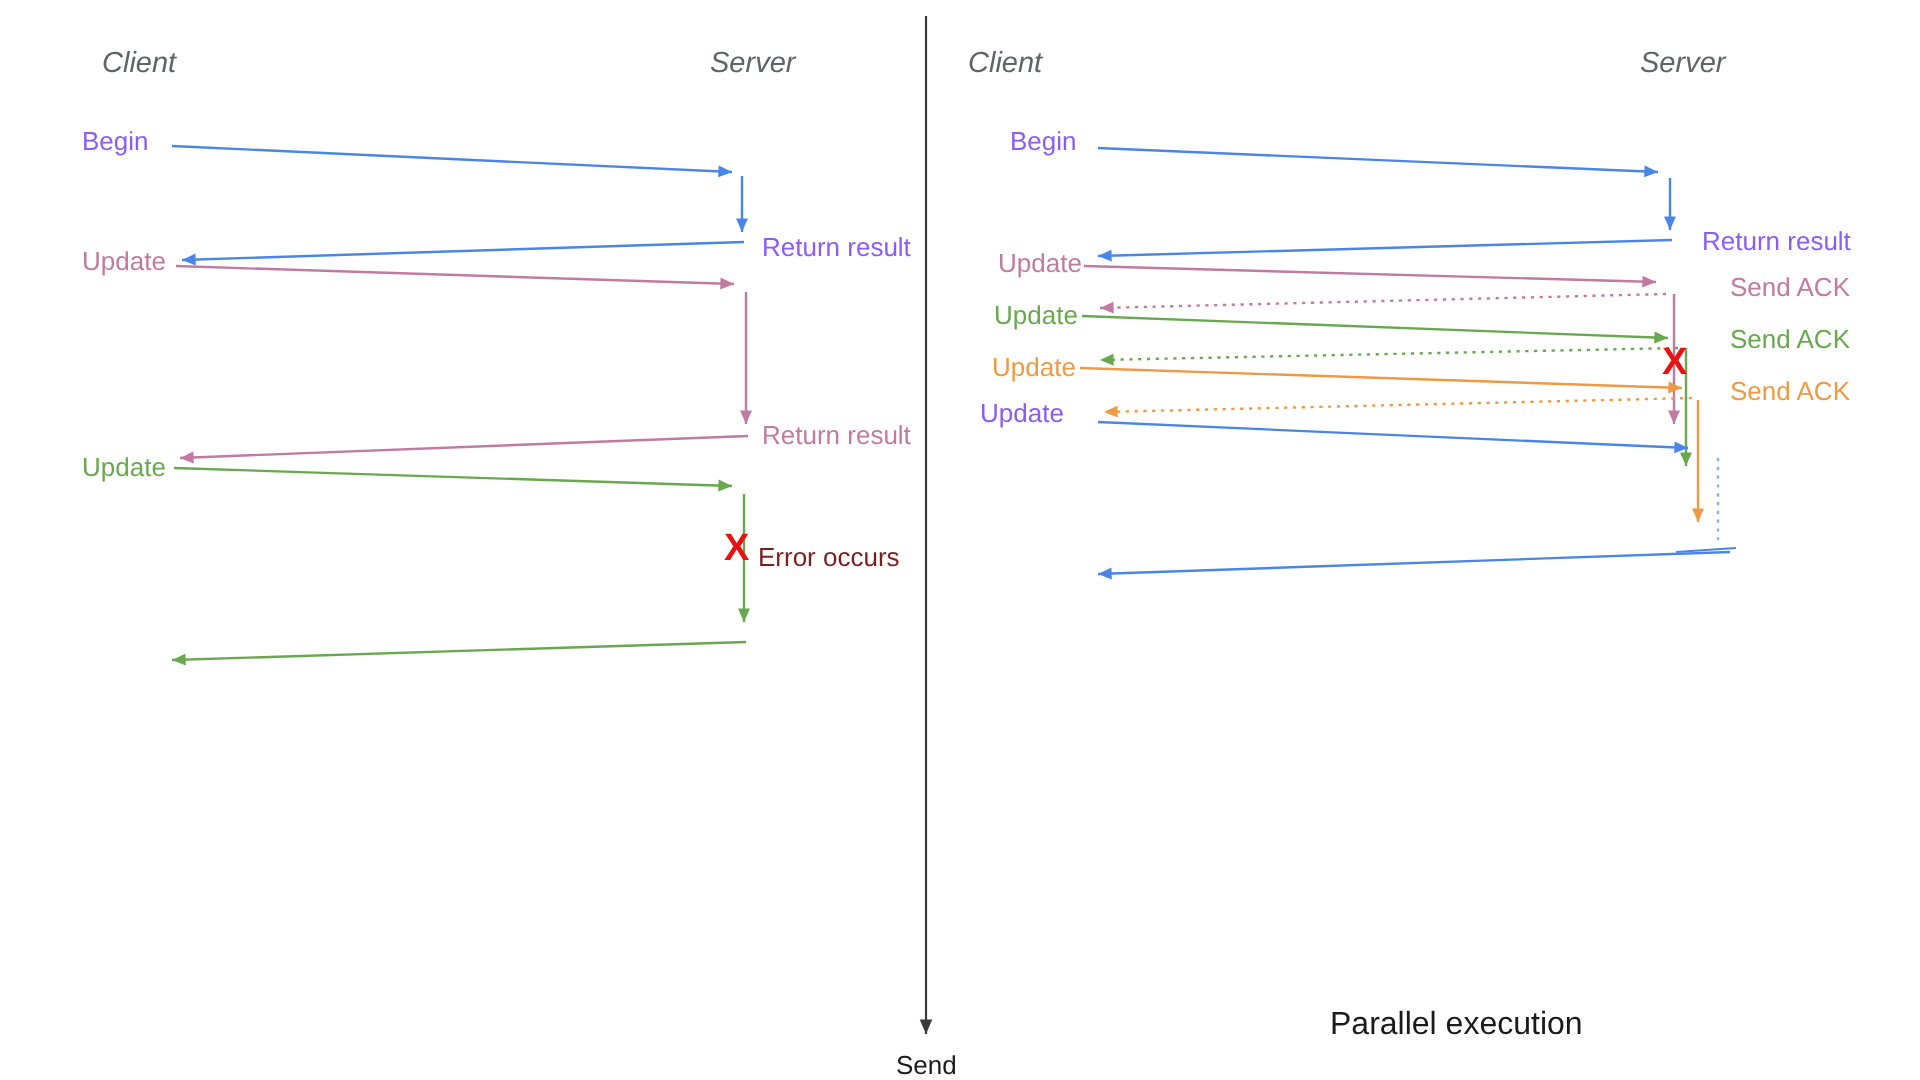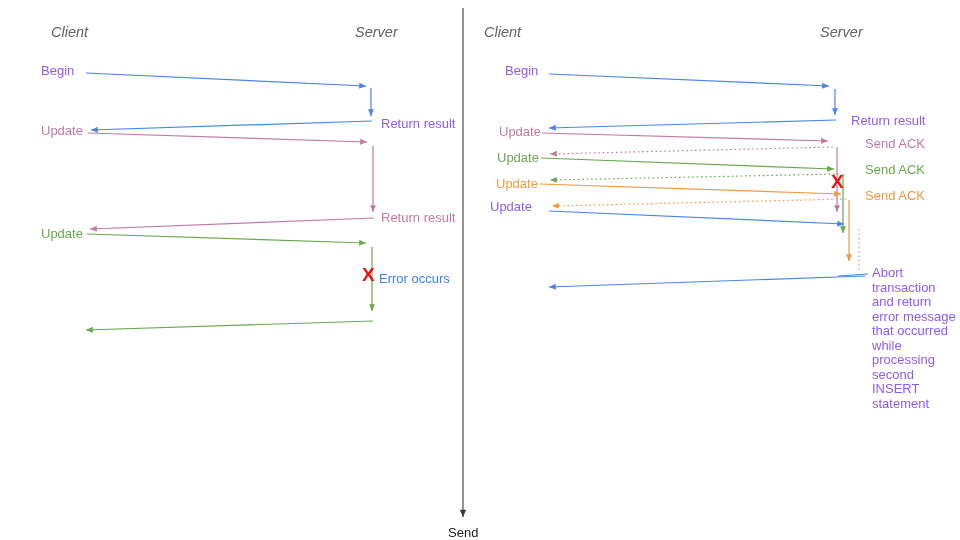--- a/index.html
+++ b/index.html
@@ -7,21 +7,21 @@
          font-family:"Liberation Sans",sans-serif;}
   #wires{position:absolute;left:0;top:0;width:960px;height:540px;}
   .lbl{position:absolute;font-size:13px;line-height:14px;white-space:nowrap;}
   .hdr{position:absolute;font-size:14.5px;font-style:italic;color:#606368;white-space:nowrap;}
   .caption{position:absolute;font-size:16px;color:#1b1b1b;white-space:nowrap;}
   .wrap{white-space:normal;}
   .blue{color:#8b5cf6}
   .pink{color:#c27ba0}
   .green{color:#6aa84f}
   .orange{color:#ee9a44}
-  .red{color:#3b82f6}
+  .red{color:#7f1d1d}
   .xmark{position:absolute;font-size:19px;font-weight:800;color:#e81212;line-height:19px;}
   .axis-lbl{position:absolute;font-size:13px;color:#1b1b1b;white-space:nowrap;}
   .abort-left{width:92px;line-height:15px;}
   .abort-right{width:86px;line-height:14.5px;}
 </style>
 </head>
 <body>
 
 <div id="stage">
 
@@ -112,15 +112,15 @@
   <div class="lbl green" style="left:497px;top:151px">Update</div>
   <div class="lbl green" style="left:865px;top:163px">Send ACK</div>
 
   <div class="lbl orange" style="left:496px;top:177px">Update</div>
   <div class="lbl orange" style="left:865px;top:189px">Send ACK</div>
 
   <div class="lbl blue" style="left:490px;top:200px">Update</div>
 
   <div class="xmark" style="left:831px;top:172px">X</div>
 
-  <div class="lbl blue wrap abort-right" style="left:872px;top:266px">Abort transaction and return error message that occurred while processing second INSERT statement</div>
 
+  <div class="caption" style="left:665px;top:504px">Parallel execution</div>
 </div>
 
 </body></html>

